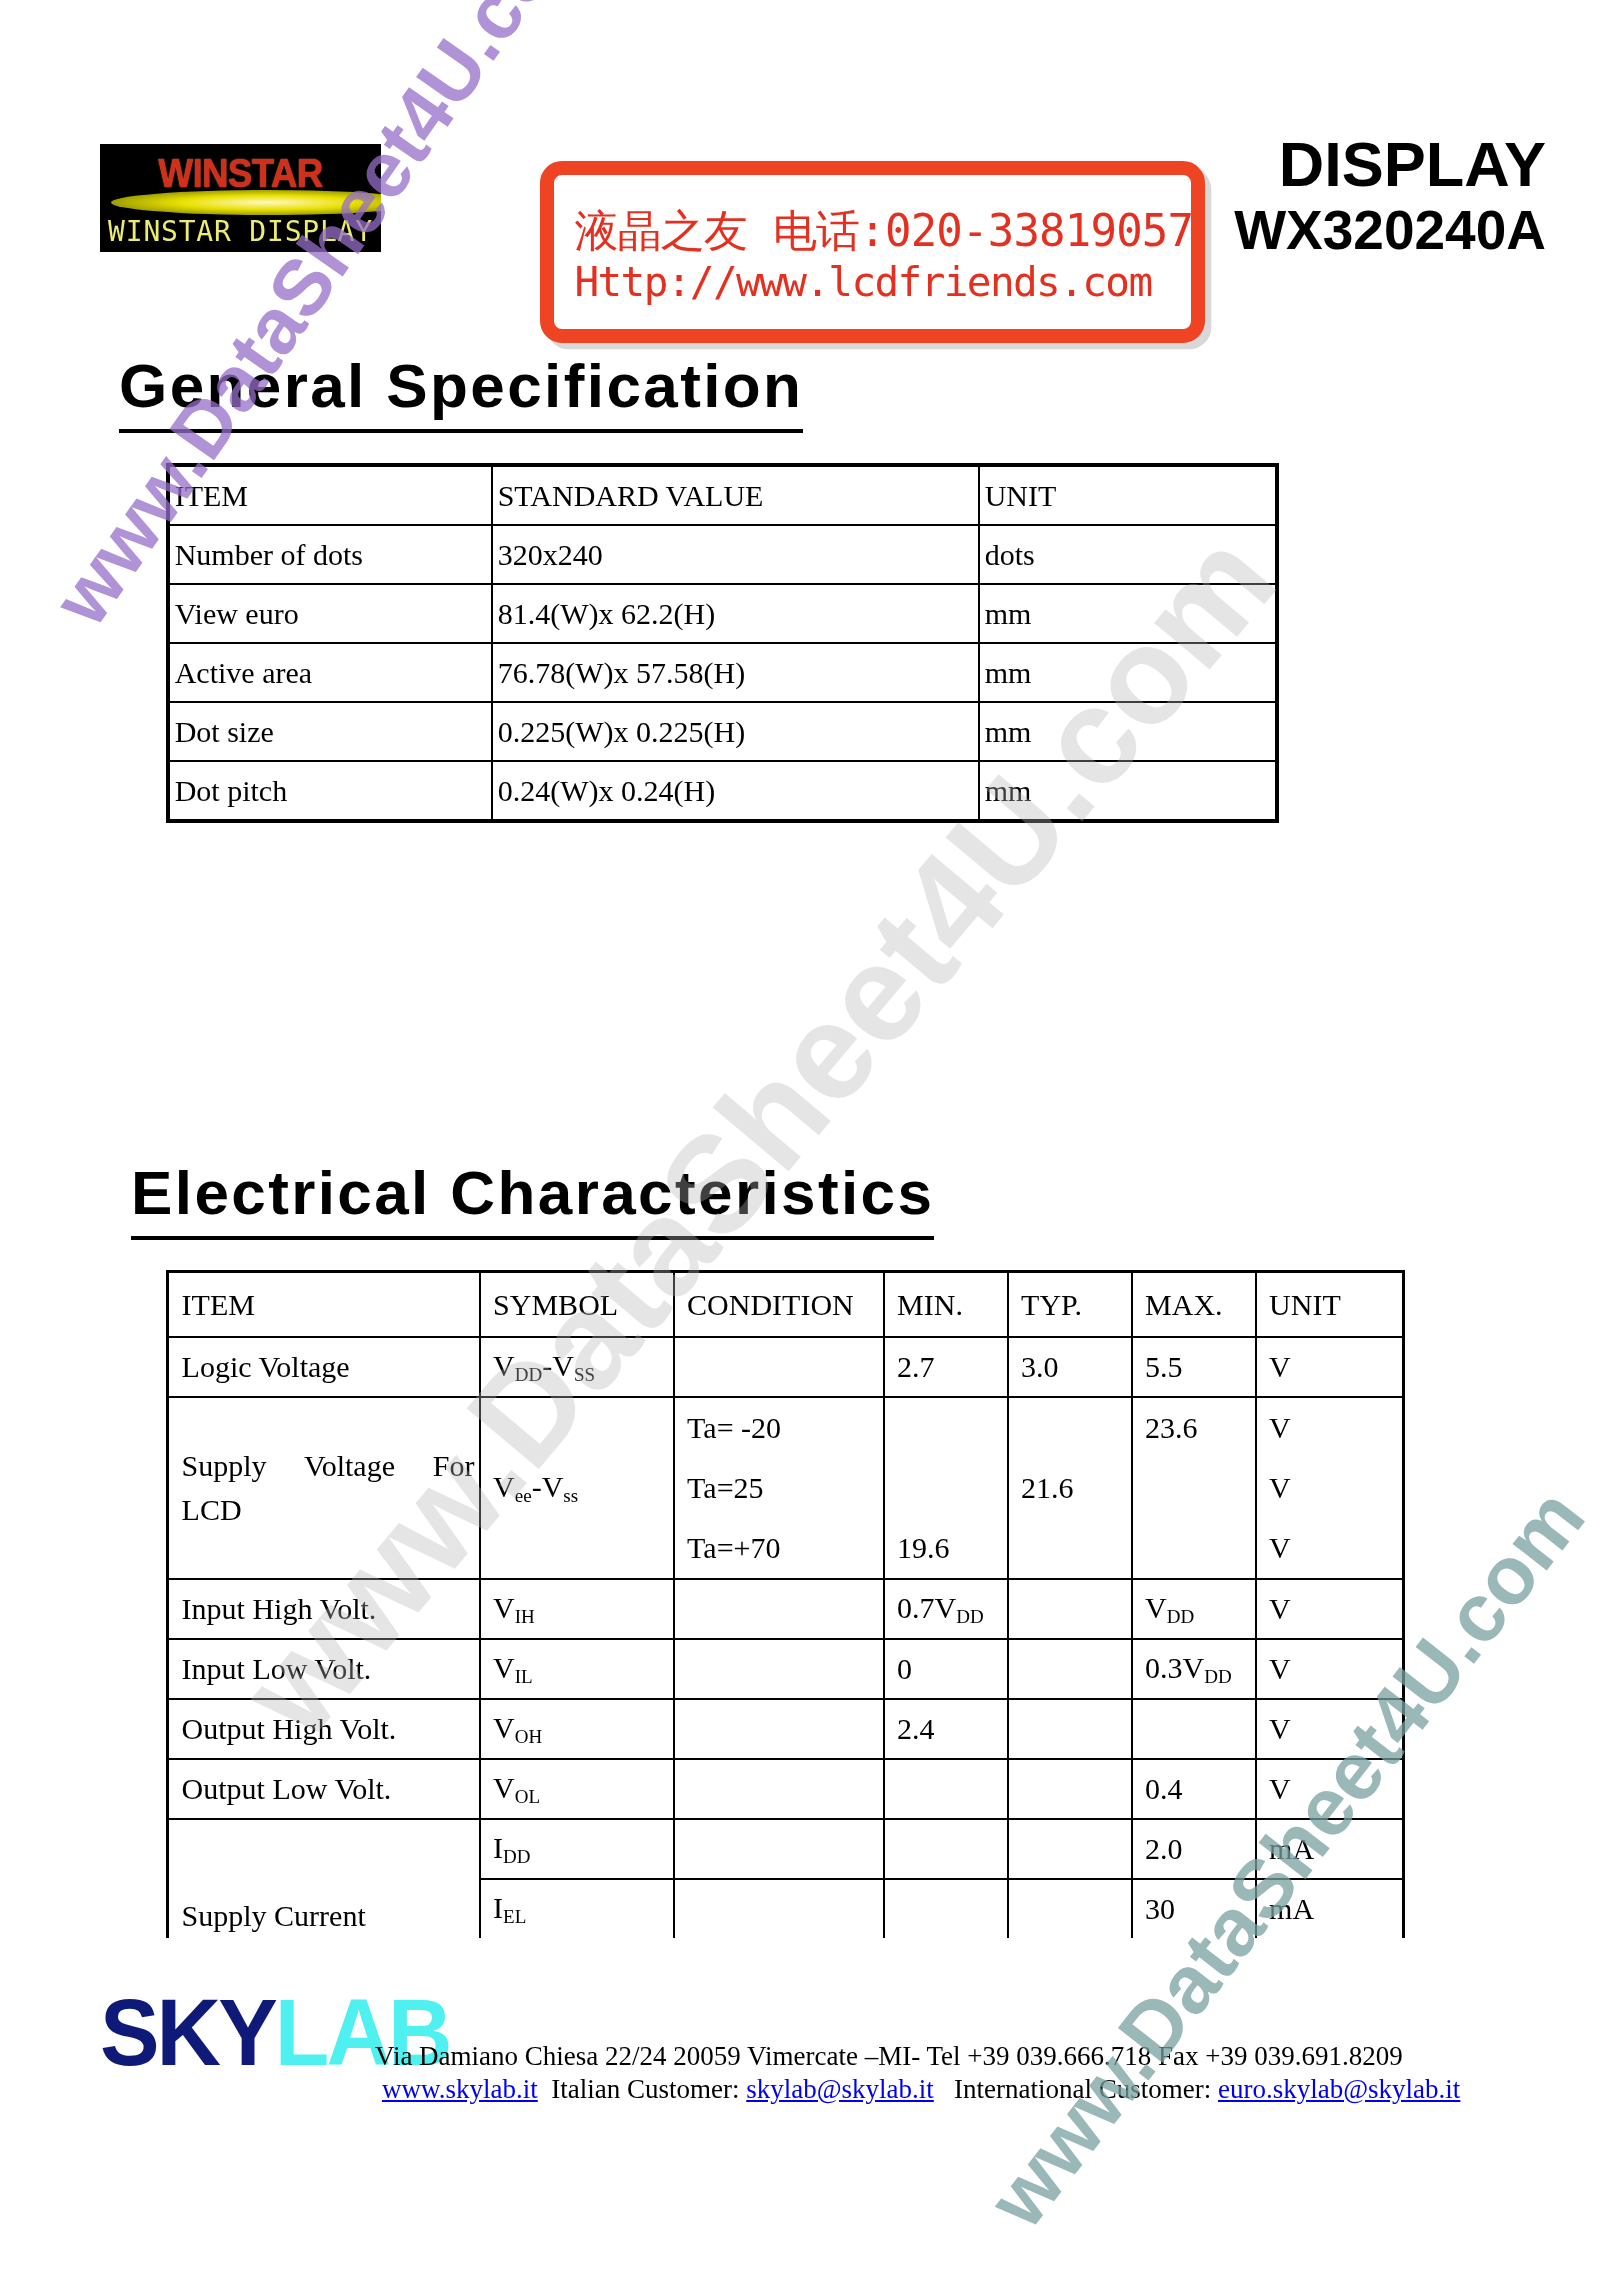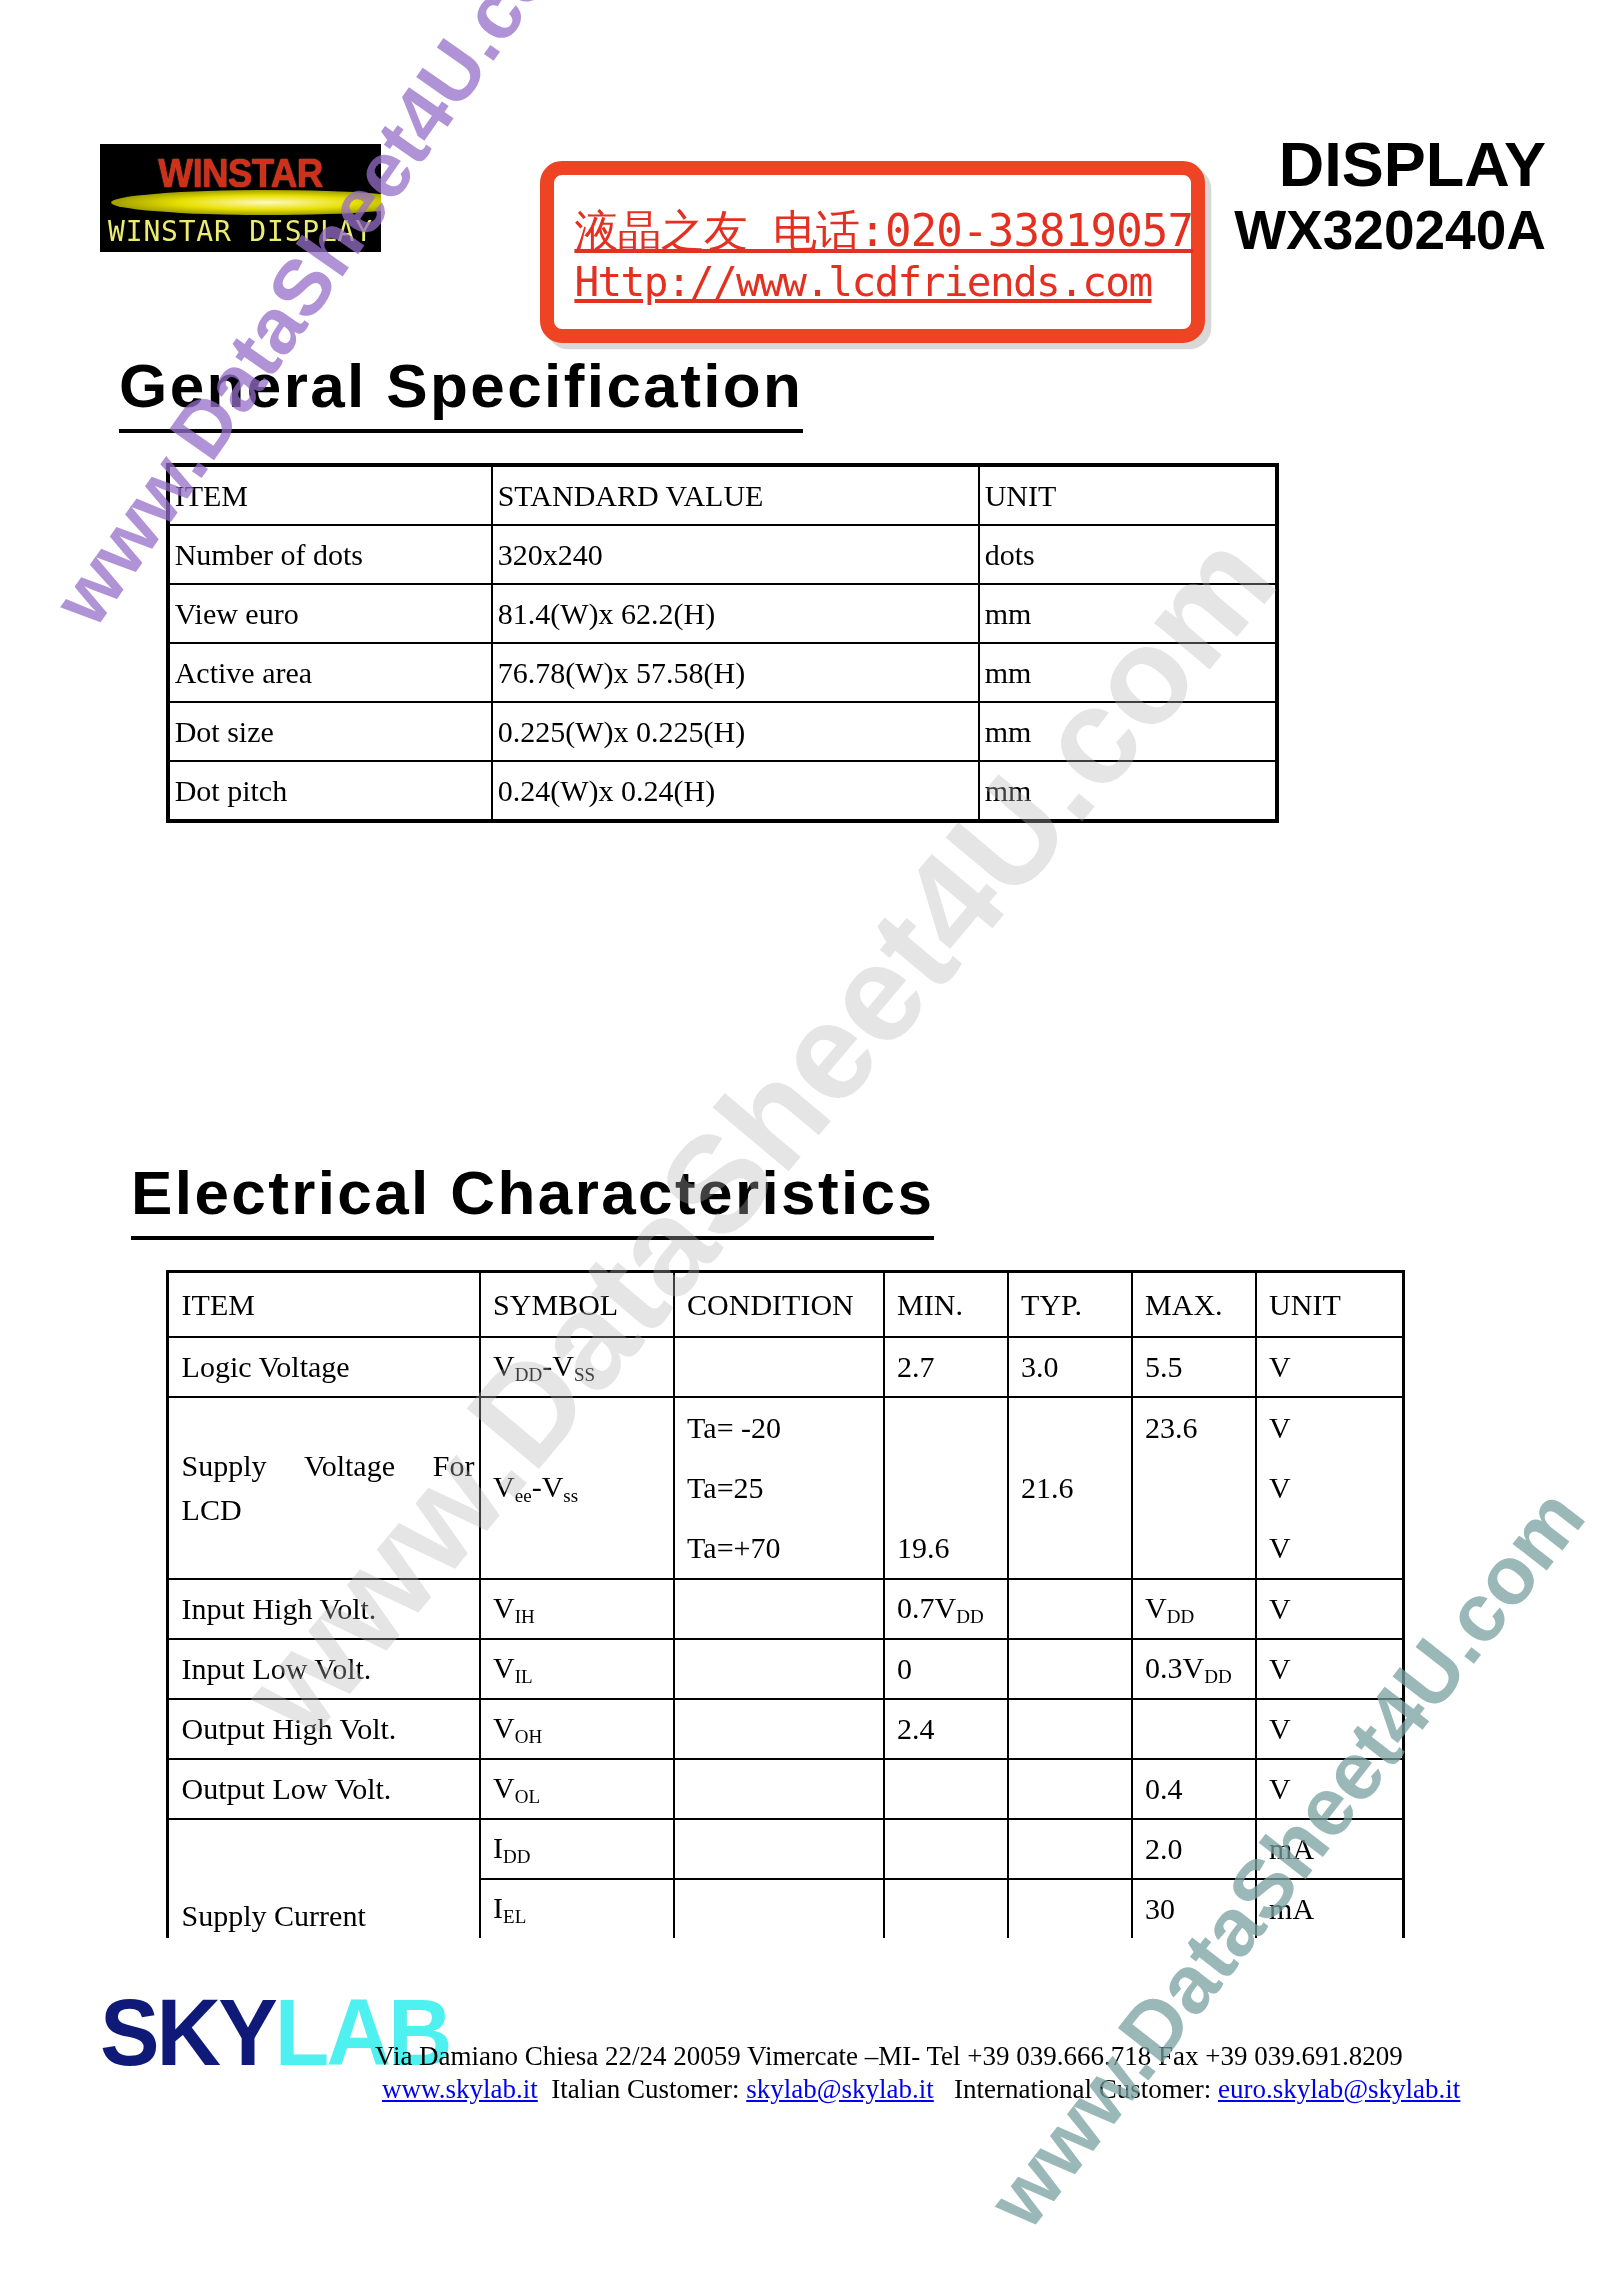--- a/index.html
+++ b/index.html
@@ -5,21 +5,21 @@
   html, body { margin:0; padding:0; background:#ffffff; }
   body { width:1622px; height:2295px; position:relative; overflow:hidden; font-family:"Liberation Serif", serif; color:#000; }
   .abs { position:absolute; }
   
   .winstar { left:100px; top:144px; width:281px; height:108px; background:#000; overflow:hidden; }
   .winstar .ring { position:absolute; left:11px; top:46px; width:312px; height:25px; border-radius:50%; background:radial-gradient(ellipse at center, #fff8c0 0%, #e8e000 40%, #a0a000 70%, #000 100%); }
   .winstar .big { position:absolute; left:0; width:100%; top:6.3px; text-align:center; font-family:"Liberation Sans", sans-serif; font-weight:bold; font-size:41px; color:#d0301a; letter-spacing:-0.8px; transform:scaleX(0.9); text-shadow:0 0 1.6px #ff8060; }
   .winstar .small { position:absolute; left:0; width:100%; top:71px; text-align:center; font-family:"DejaVu Sans Mono", monospace; font-size:28px; color:#ecec70; letter-spacing:0.8px; }
   
   .stamp { left:540px; top:161px; width:637px; height:154px; border:14px solid #ef4423; border-radius:22px; background:#fff; box-shadow:6.3px 6.3px 0 #d8d8d8; }
-  .stamp .l1, .stamp .l2 { position:absolute; left:20.4px; font-family:"DejaVu Sans Mono", monospace; color:#e33020; white-space:nowrap;text-decoration:underline; }
+  .stamp .l1, .stamp .l2 { position:absolute; left:20.4px; font-family:"DejaVu Sans Mono", monospace; color:#e33020; white-space:nowrap; }
   .stamp .l1 { top:27px; font-size:44px; letter-spacing:-0.8px; }
   .stamp .l2 { top:83px; font-size:41px; letter-spacing:-1.6px;text-align:center; }
   
   .title1, .title2 { right:76px; font-family:Liberation Sans, sans-serif; font-weight:bold; text-align:right; }
   .title1 { top:128px; font-size:63px; }
   .title2 { top:198px; font-size:55px; }
   
   .heading { font-family:"Liberation Sans", sans-serif; font-weight:bold; font-size:62px; letter-spacing:2.4px; border-bottom:4.7px solid #000; line-height:1; padding-bottom:12px; }
   
   table { border-collapse:collapse; position:absolute; }

